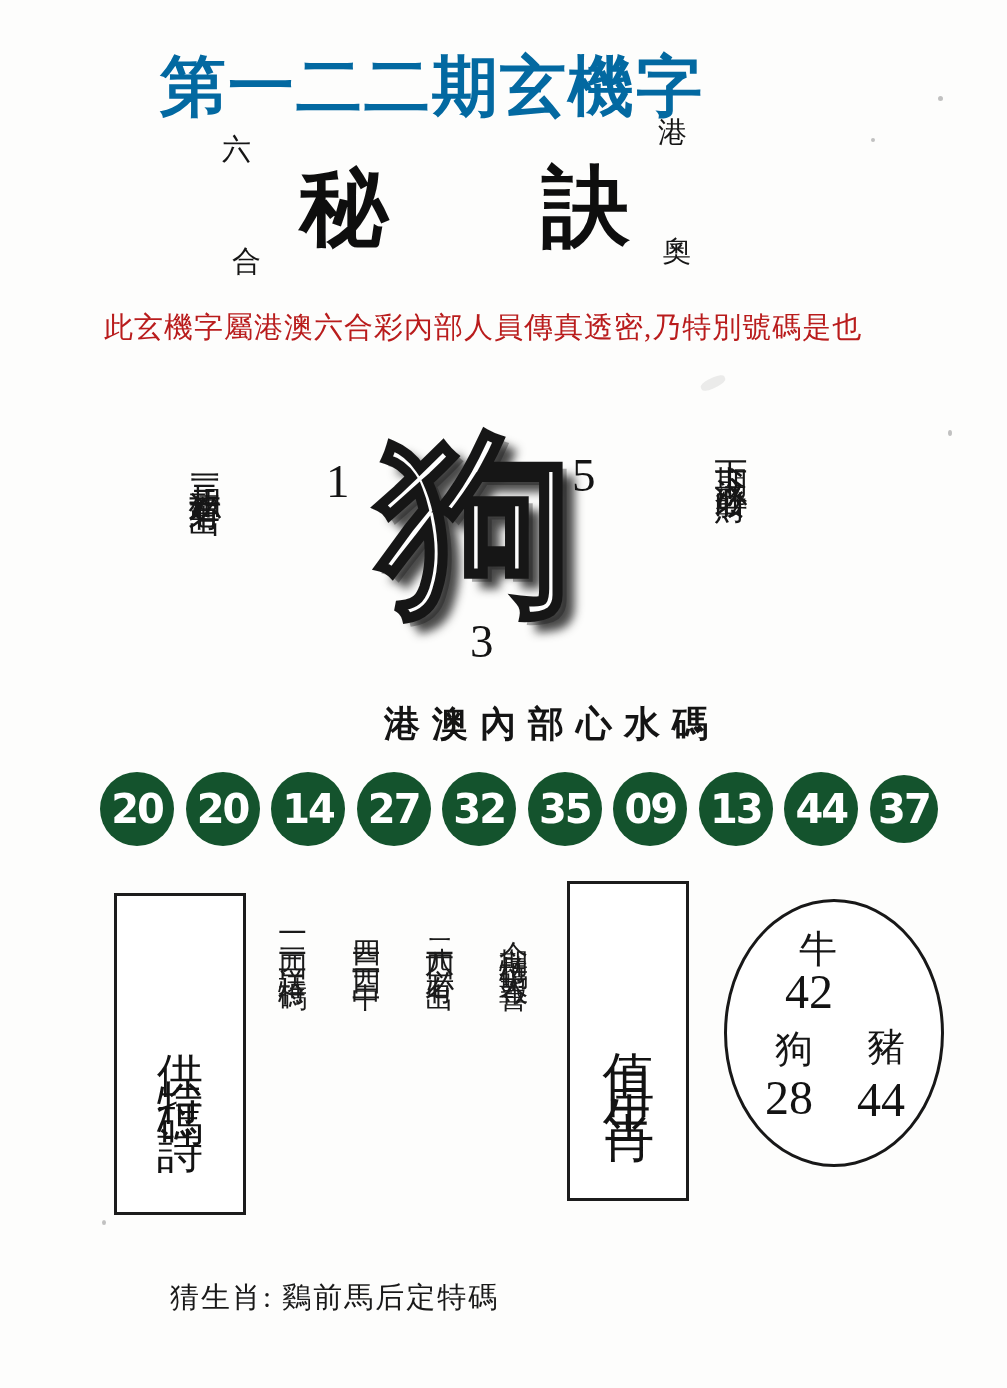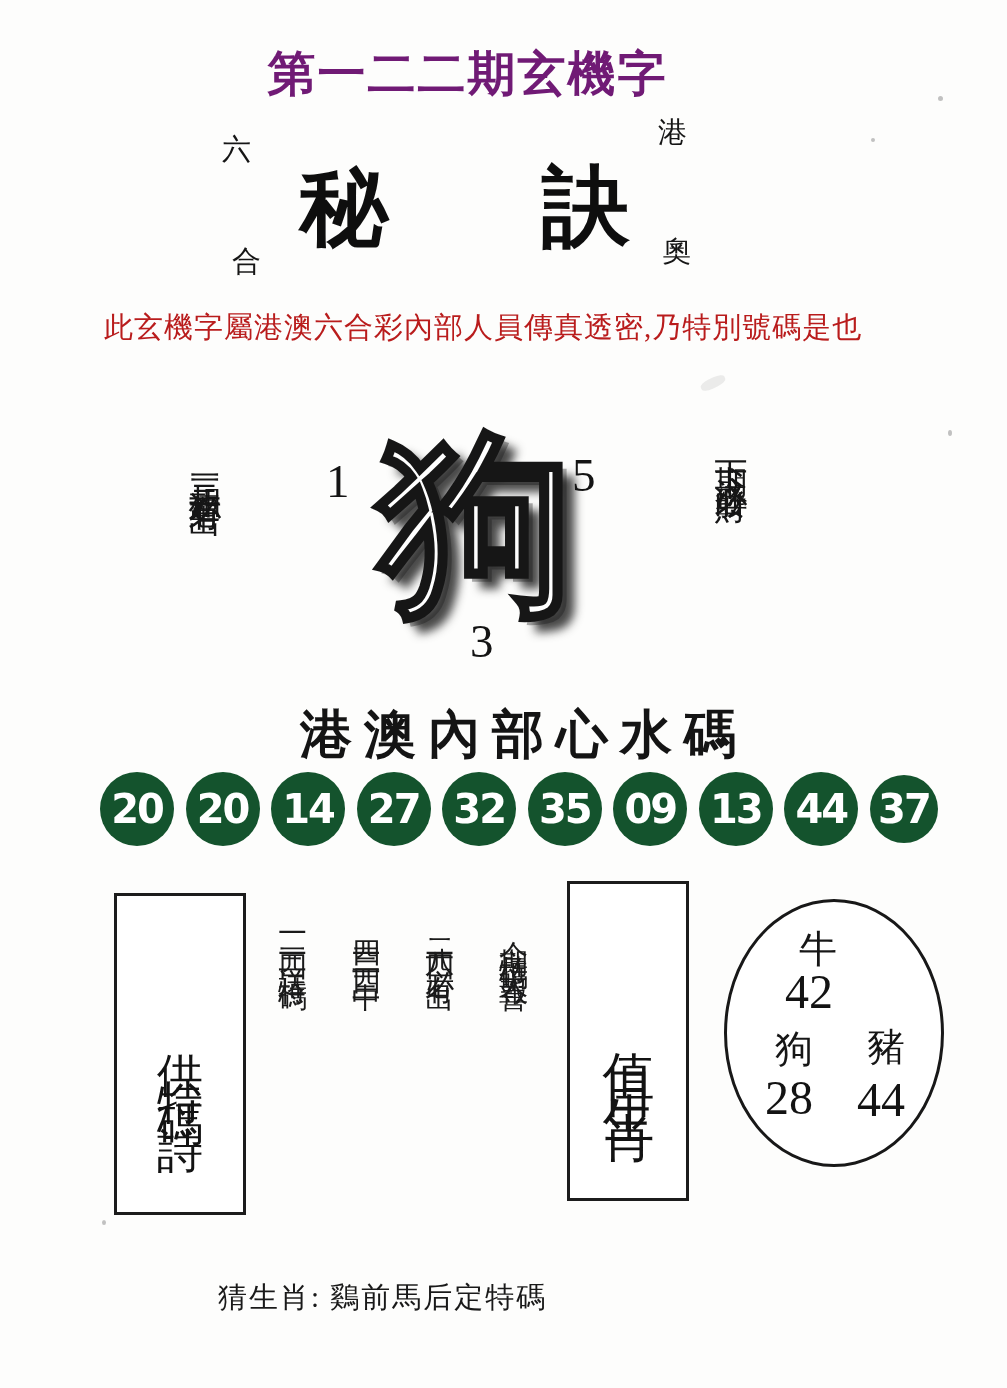--- a/index.html
+++ b/index.html
@@ -12,24 +12,24 @@
     color:#111;
   }
   .page{position:absolute;inset:0;background:#fdfdfc;}
   .abs{position:absolute;}
   .sans{font-family:"Liberation Sans","DejaVu Sans",sans-serif;}
   .serif{font-family:"Liberation Serif","DejaVu Serif",serif;}
 
   
   .title{
     left:160px;top:42px;width:615px;
-    text-align:center;
-    font-size:48px;font-weight:700;
+    text-align:left;
+    font-size:66px;font-weight:700;
     letter-spacing:2px;
-    color:#701a75;
+    color:#0369a1;
   }
   .corner-char{font-size:29px;color:#151515;}
   .secret-word{
     left:300px;top:148px;width:330px;
     display:flex;justify-content:space-between;
     font-size:88px;font-weight:600;
     color:#0e0e0e;
   }
   .subtitle{
     left:104px;top:308px;width:770px;
@@ -50,21 +50,21 @@
     color:#ffffff;
     -webkit-text-stroke:4px #161616;
     text-shadow:14px 12px 10px rgba(20,20,20,.78), 6px 5px 0 rgba(30,30,30,.35);
   }
   .corner-num{font-size:47px;line-height:1;color:#141414;}
 
   
   .heading{
     left:300px;top:700px;width:420px;
     text-align:right;
-    font-size:52px;letter-spacing:12px;
+    font-size:36px;letter-spacing:12px;
     font-weight:600;color:#141414;white-space:nowrap;
   }
   .balls{
     left:100px;top:772px;width:838px;
     display:flex;justify-content:space-between;align-items:center;
   }
   .ball{
     width:74px;height:74px;border-radius:50%;
     background:#14532d;
     display:flex;align-items:center;justify-content:center;
@@ -186,20 +186,20 @@
 
   <div class="abs zodiac-ellipse">
     <span class="abs z-label" style="left:72px;top:22px;">牛</span>
     <span class="abs z-num serif" style="left:58px;top:62px;">42</span>
     <span class="abs z-label" style="left:48px;top:122px;">狗</span>
     <span class="abs z-label" style="left:140px;top:120px;">豬</span>
     <span class="abs z-num serif" style="left:38px;top:168px;">28</span>
     <span class="abs z-num serif" style="left:130px;top:170px;">44</span>
   </div>
 
-  <div class="abs footer-text" style="left:170px;top:1278px;margin-left:48px;">猜生肖:  鷄前馬后定特碼</div>
+  <div class="abs footer-text" style="left:170px;top:1278px;">猜生肖:  鷄前馬后定特碼</div>
 
   <div class="abs artifact" style="left:938px;top:96px;width:5px;height:5px;"></div>
   <div class="abs artifact" style="left:871px;top:138px;width:4px;height:4px;"></div>
   <div class="abs artifact" style="left:948px;top:430px;width:4px;height:6px;"></div>
   <div class="abs artifact" style="left:700px;top:378px;width:26px;height:10px;opacity:.18;border-radius:40%;transform:rotate(-25deg);"></div>
   <div class="abs artifact" style="left:102px;top:1220px;width:4px;height:5px;"></div>
 </div>
 
 </body></html>

